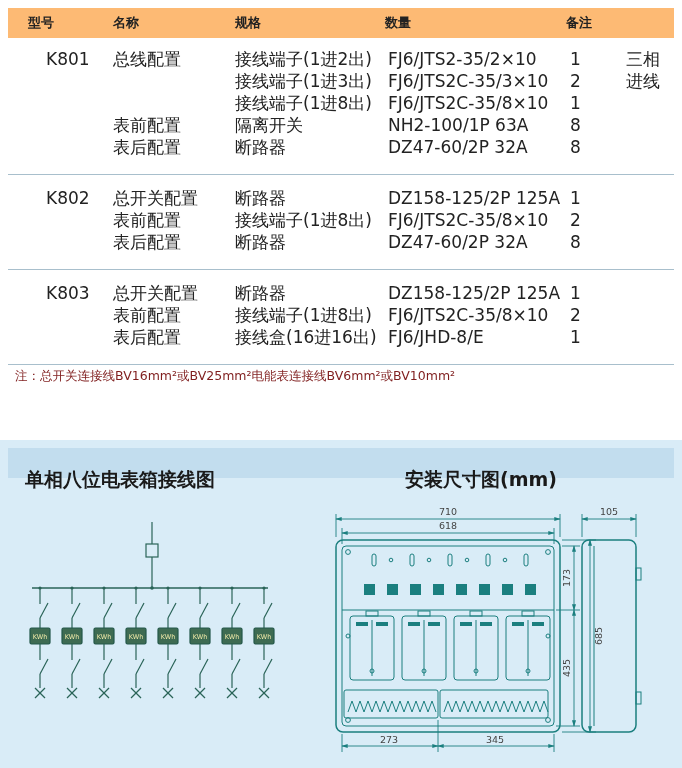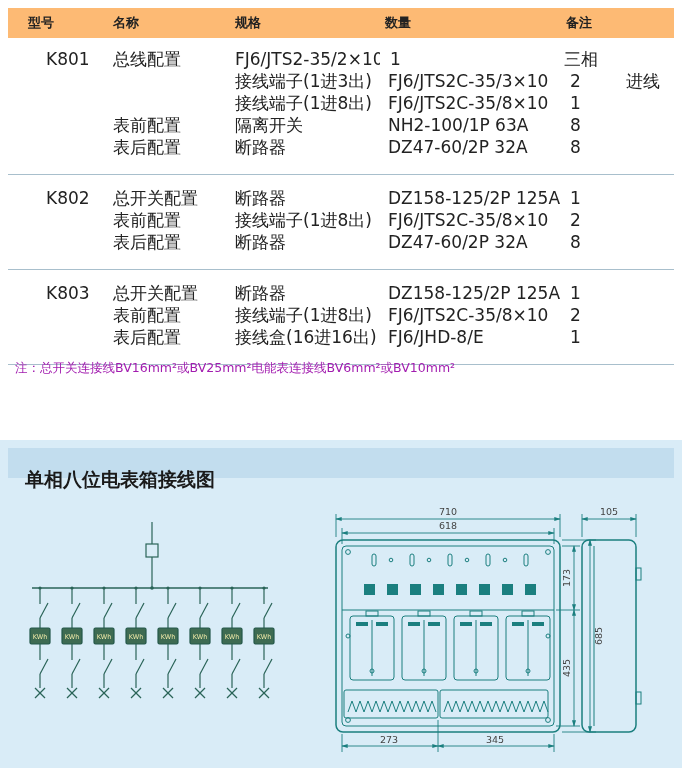--- a/index.html
+++ b/index.html
@@ -33,22 +33,22 @@
   .trow span { white-space:nowrap; overflow:hidden; }
   .c1 { padding-left:38px; }
   .c2,.c3,.c4 { padding-left:8px; }
   .c5 { padding-left:10px; }
   .c6 { padding-left:4px; }
   .sep {
     border:0; border-top:1px solid #a8bfcc;
     margin:16px 0 12px 0;
   }
   .note {
-    position:absolute; left:15px; top:360px;
-    font-size:12.5px; color:#a21caf; white-space:nowrap;
+    position:absolute; left:15px; top:368px;
+    font-size:12.5px; color:#7f1d1d; white-space:nowrap;
   }
   .bottom {
     position:absolute; left:0; top:440px; width:682px; height:328px;
     background:#d9ecf7;
   }
   .titlebar {
     position:absolute; left:8px; top:8px; width:666px; height:30px;
     background:#c2ddee;
   }
   .stitle {
@@ -72,20 +72,21 @@
   <span class="h5">数量</span>
   <span class="h6">备注</span>
 </div>
 
 <div class="tbody">
 
   <div>
     <div class="trow grid6">
       <span class="c1">K801</span>
       <span class="c2">总线配置</span>
+      <span class="c3">接线端子(1进2出)</span>
       <span class="c4">FJ6/JTS2-35/2×10</span>
       <span class="c5">1</span>
       <span class="c6">三相</span>
     </div>
     <div class="trow grid6">
       <span class="c1"></span>
       <span class="c2"></span>
       <span class="c3">接线端子(1进3出)</span>
       <span class="c4">FJ6/JTS2C-35/3×10</span>
       <span class="c5">2</span>
@@ -177,20 +178,21 @@
 
   <hr class="sep">
 </div>
 
 <div class="note">注：总开关连接线BV16mm²或BV25mm²电能表连接线BV6mm²或BV10mm²</div>
 
 <div class="bottom">
 
   <div class="titlebar">
     <span class="stitle left">单相八位电表箱接线图</span>
+    <span class="stitle right">安装尺寸图(mm)</span>
   </div>
 
   <svg class="wiring" width="260" height="200" viewBox="0 0 260 200">
     <defs>
       <g id="branch">
         <circle cx="0" cy="0" r="1.6" fill="#2a6458" stroke="none"></circle>
         <line x1="0" y1="0" x2="0" y2="16"></line>
         <line x1="0" y1="30" x2="8" y2="15"></line>
         <line x1="0" y1="30" x2="0" y2="40"></line>
         <rect x="-10" y="40" width="20" height="16" rx="1.5" fill="#3e6b52" stroke="#24584a"></rect>

